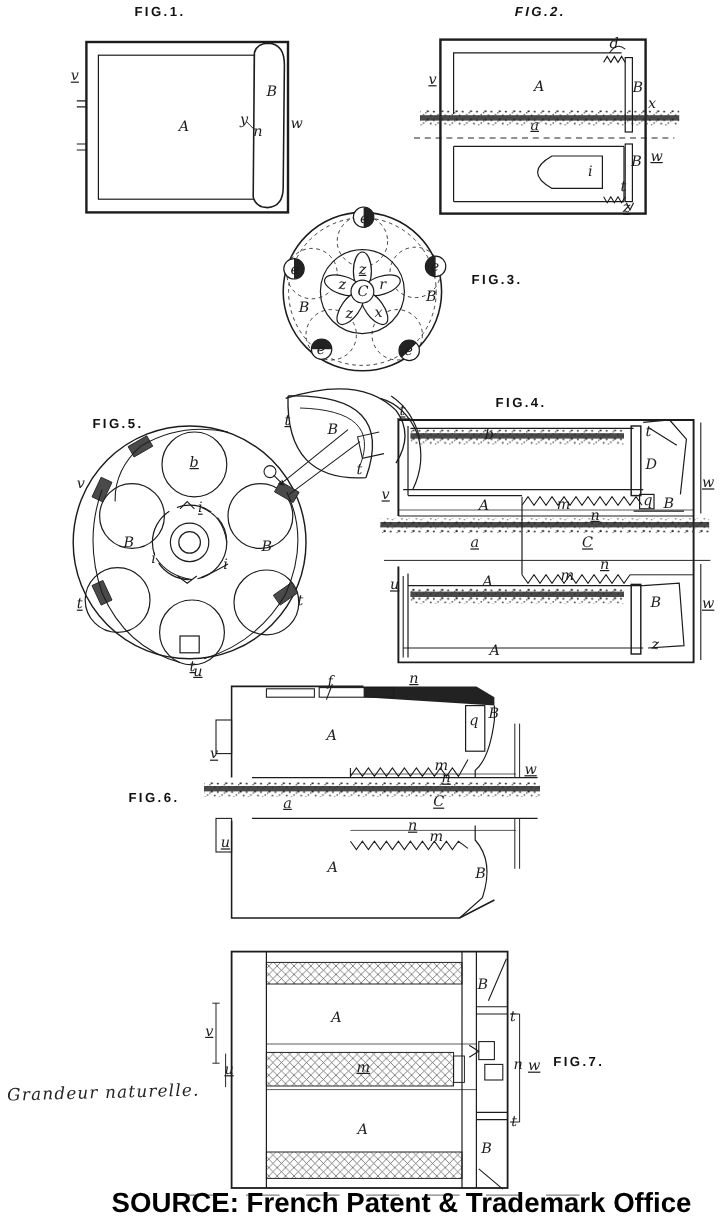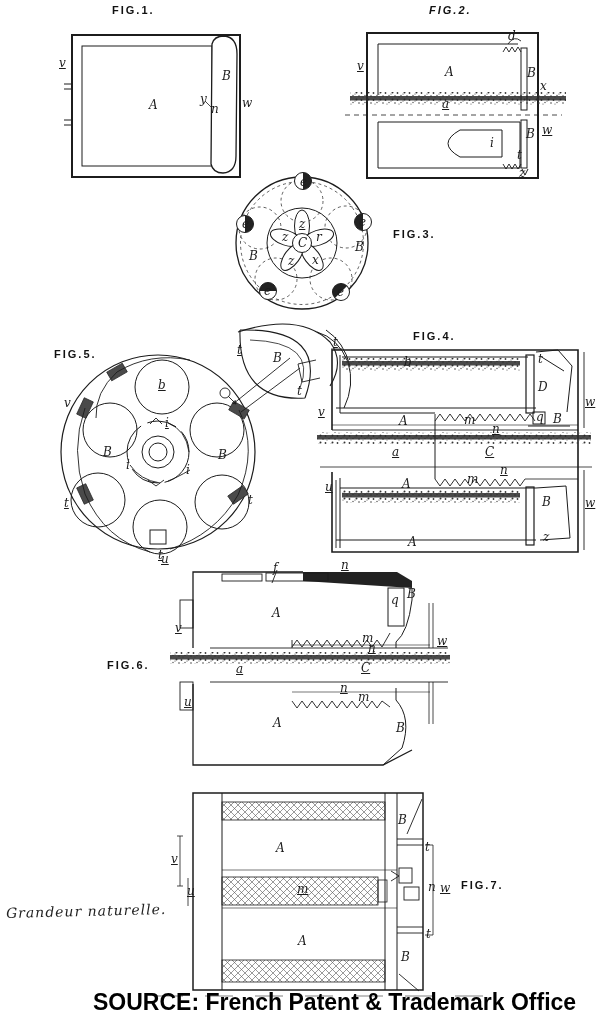--- a/index.html
+++ b/index.html
@@ -263,21 +263,21 @@
       <span class="plabel ul" style="left: 392px; top: 446px;">a</span>
       <span class="plabel ul" style="left: 485px; top: 446px;">C</span>
       <span class="plabel ul" style="left: 500px; top: 464px;">n</span>
       <span class="plabel" style="left: 467px; top: 473px;">m</span>
       <span class="plabel" style="left: 402px; top: 478px;">A</span>
       <span class="plabel ul" style="left: 325px; top: 481px;">u</span>
       <span class="plabel" style="left: 542px; top: 496px;">B</span>
       <span class="plabel ul" style="left: 585px; top: 497px;">w</span>
       <span class="plabel" style="left: 543px; top: 531px;">z</span>
       <span class="plabel" style="left: 408px; top: 536px;">A</span>
-      <div class="figtitle" style="left: 54px; top: 348px;">FIG.5.</div>
+      <div class="figtitle" style="left: 77px; top: 348px;">FIG.5.</div>
       <span class="plabel ul" style="left: 158px; top: 379px;">b</span>
       <span class="plabel ul" style="left: 237px; top: 344px;">t</span>
       <span class="plabel" style="left: 273px; top: 352px;">B</span>
       <span class="plabel" style="left: 297px; top: 385px;">t</span>
       <span class="plabel" style="left: 64px; top: 397px;">v</span>
       <span class="plabel" style="left: 103px; top: 446px;">B</span>
       <span class="plabel" style="left: 218px; top: 449px;">B</span>
       <span class="plabel ul" style="left: 165px; top: 417px;">i</span>
       <span class="plabel" style="left: 126px; top: 459px;">i</span>
       <span class="plabel" style="left: 186px; top: 464px;">i</span>

